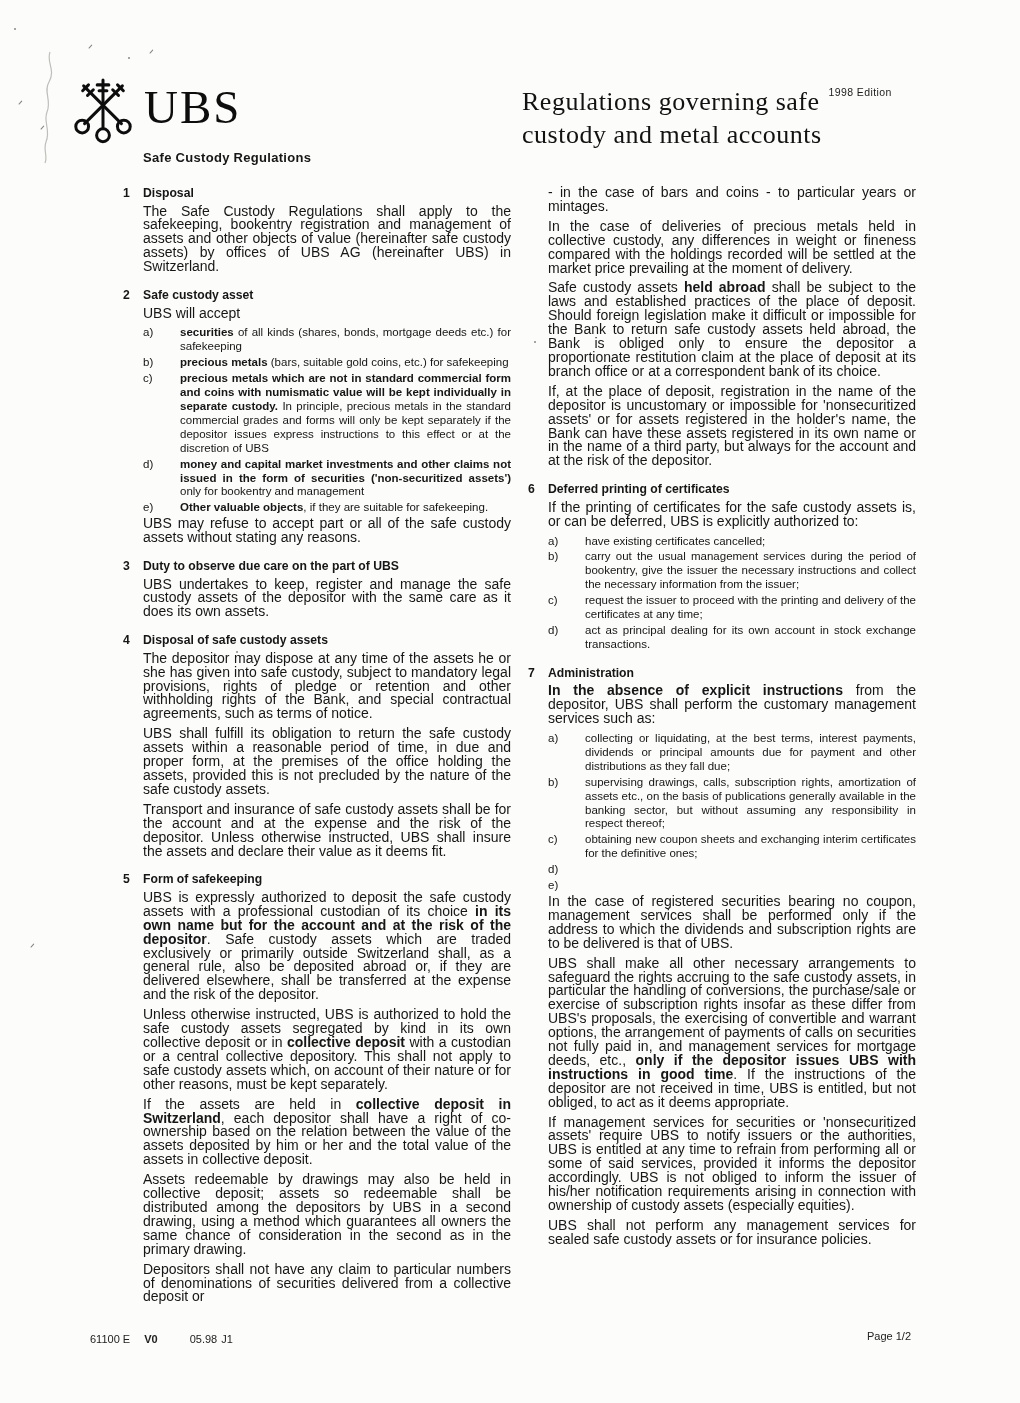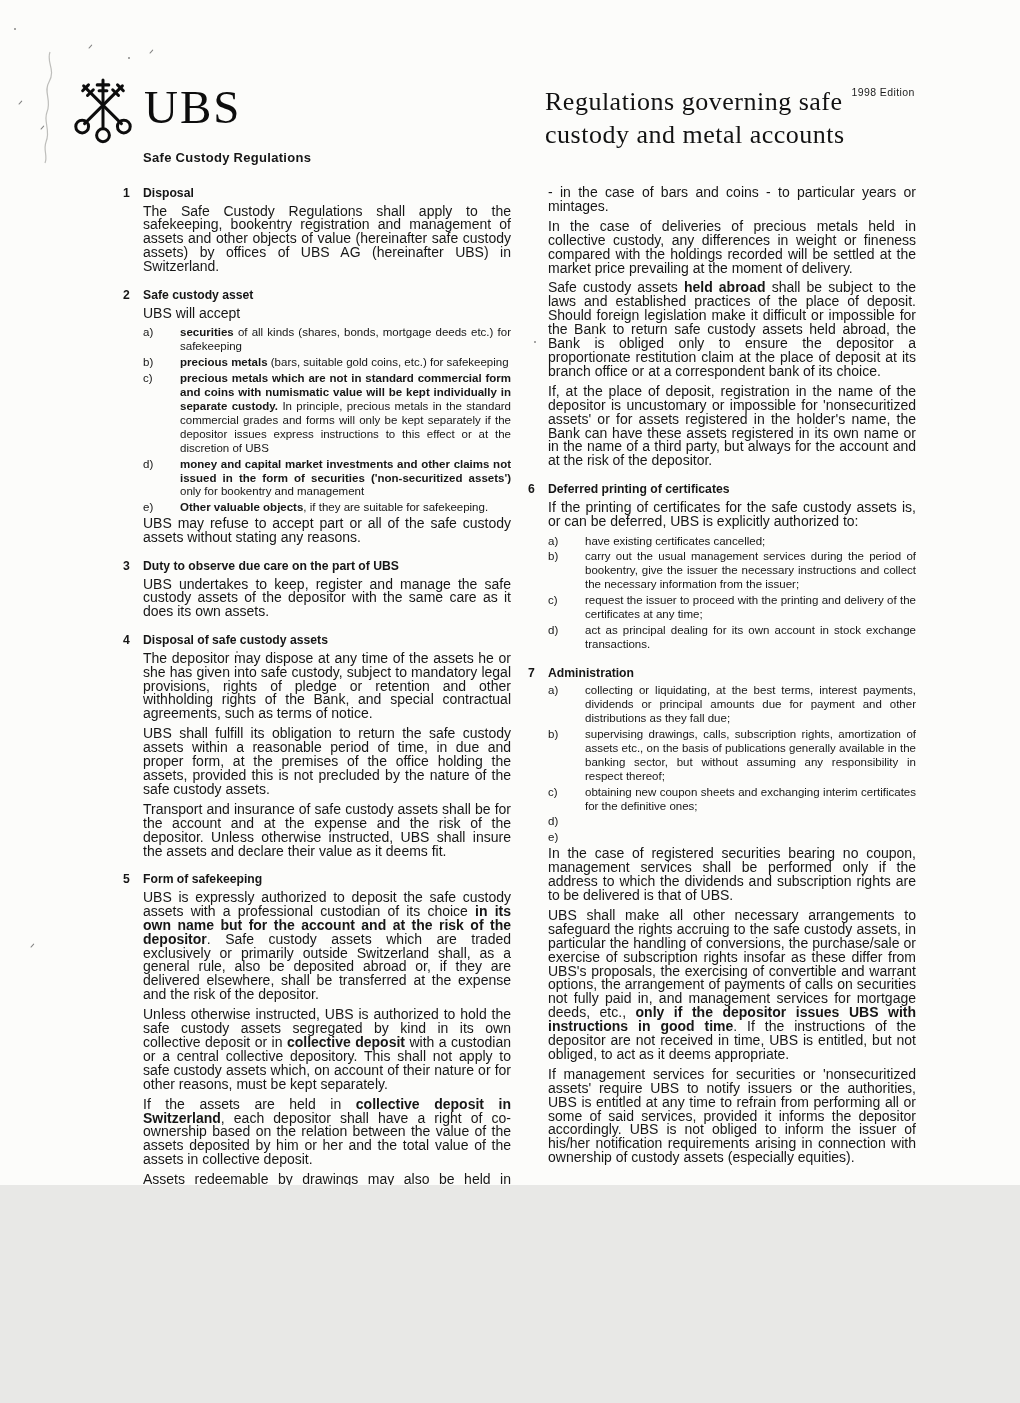--- a/index.html
+++ b/index.html
@@ -1,34 +1,34 @@
 <!DOCTYPE html>
 <html><head>
 <meta charset="utf-8">
 <style>
   html,body{margin:0;padding:0;background:#e8e8e6;}
   .page{
     position:relative;
-    width:1020px;height:1185px;
+    width:1020px;height:1403px;
     margin:0 auto;
     background:#fcfcfa;
     color:#161616;
     font-family:"Liberation Sans", sans-serif;
     overflow:hidden;
   }
   
   .logo{position:absolute;left:72px;top:74px;display:flex;align-items:flex-start;}
   .logo svg{display:block;}
   .logo-word{
     font-family:"Liberation Serif", serif;
     font-size:47px;line-height:50px;letter-spacing:2px;
     margin-left:10px;margin-top:8px;color:#0d0d0d;
   }
   .doc-title{
-    position:absolute;left:545px;top:76px;
+    position:absolute;left:522px;top:76px;
     font-family:"Liberation Serif", serif;
     font-size:26px;line-height:33px;color:#121212;
     letter-spacing:0.5px;white-space:nowrap;
   }
   .edition{
     font-family:"Liberation Sans", sans-serif;
     font-size:10.5px;letter-spacing:0.4px;
     vertical-align:14px;margin-left:9px;color:#1c1c1c;
   }
   .subtitle{
@@ -188,20 +188,21 @@
           <span class="txt"><span>request the issuer to proceed with the printing and delivery of the certificates at any time;</span></span>
         </div>
         <div class="li">
           <span class="lab">d)</span>
           <span class="txt"><span>act as principal dealing for its own account in stock exchange transactions.</span></span>
         </div>
         <div class="sec">
           <span class="num">7</span>
           <span class="ttl">Administration</span>
         </div>
+        <p class="para"><span class="b">In the absence of explicit instructions</span><span> from the depositor, UBS shall perform the customary management services such as:</span></p>
         <div class="li">
           <span class="lab">a)</span>
           <span class="txt"><span>collecting or liquidating, at the best terms, interest payments, dividends or principal amounts due for payment and other distributions as they fall due;</span></span>
         </div>
         <div class="li">
           <span class="lab">b)</span>
           <span class="txt"><span>supervising drawings, calls, subscription rights, amortization of assets etc., on the basis of publications generally available in the banking sector, but without assuming any responsibility in respect thereof;</span></span>
         </div>
         <div class="li">
           <span class="lab">c)</span>
@@ -209,20 +210,21 @@
         </div>
         <div class="li">
           <span class="lab">d)</span>
         </div>
         <div class="li">
           <span class="lab">e)</span>
         </div>
         <p class="para"><span>In the case of registered securities bearing no coupon, management services shall be performed only if the address to which the dividends and subscription rights are to be delivered is that of UBS.</span></p>
         <p class="para"><span>UBS shall make all other necessary arrangements to safeguard the rights accruing to the safe custody assets, in particular the handling of conversions, the purchase/sale or exercise of subscription rights insofar as these differ from UBS's proposals, the exercising of convertible and warrant options, the arrangement of payments of calls on securities not fully paid in, and management services for mortgage deeds, etc., </span><span class="b">only if the depositor issues UBS with instructions in good time</span><span>. If the instructions of the depositor are not received in time, UBS is entitled, but not obliged, to act as it deems appropriate.</span></p>
         <p class="para"><span>If management services for securities or 'nonsecuritized assets' require UBS to notify issuers or the authorities, UBS is entitled at any time to refrain from performing all or some of said services, provided it informs the depositor accordingly. UBS is not obliged to inform the issuer of his/her notification requirements arising in connection with ownership of custody assets (especially equities).</span></p>
+        <p class="para"><span>UBS shall not perform any management services for sealed safe custody assets or for insurance policies.</span></p>
       </div>
   </div>
 
   <div class="footer-left">
     <span class="f-form">61100 E</span>
     <span class="f-ver">V0</span>
     <span class="f-date">05.98</span>
     <span class="f-job">J1</span>
   </div>
   <div class="footer-right">Page 1/2</div>

